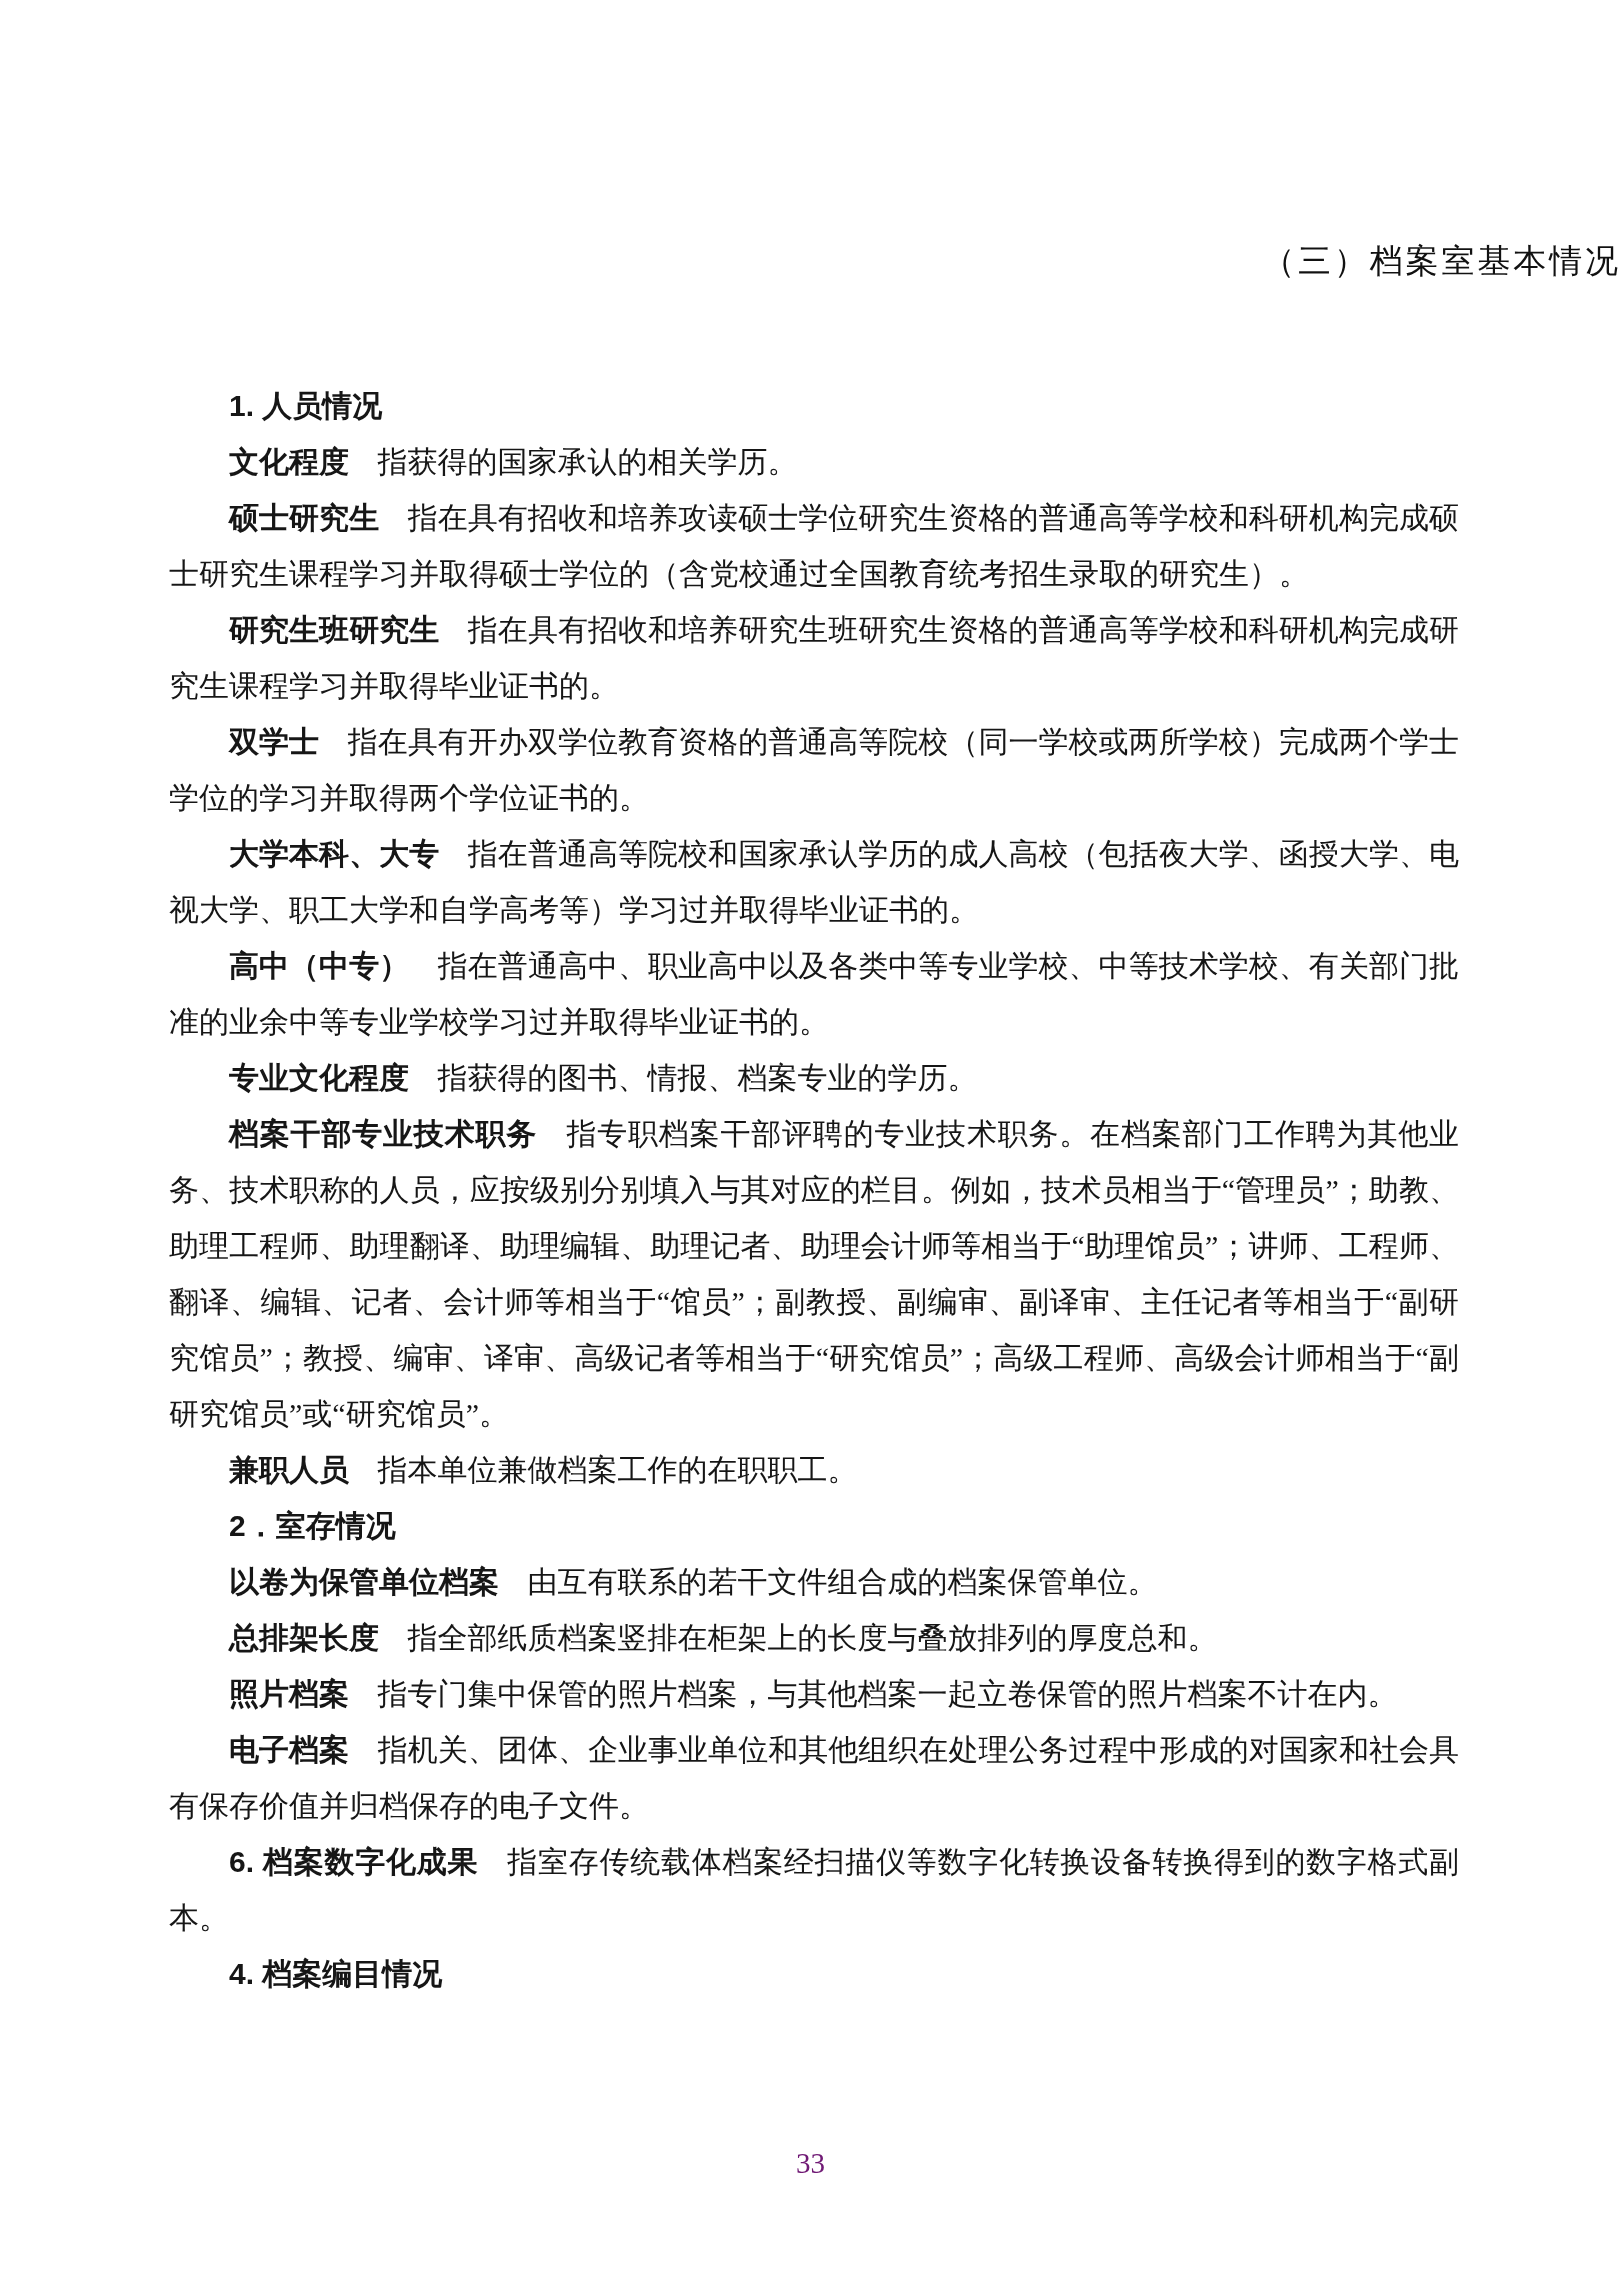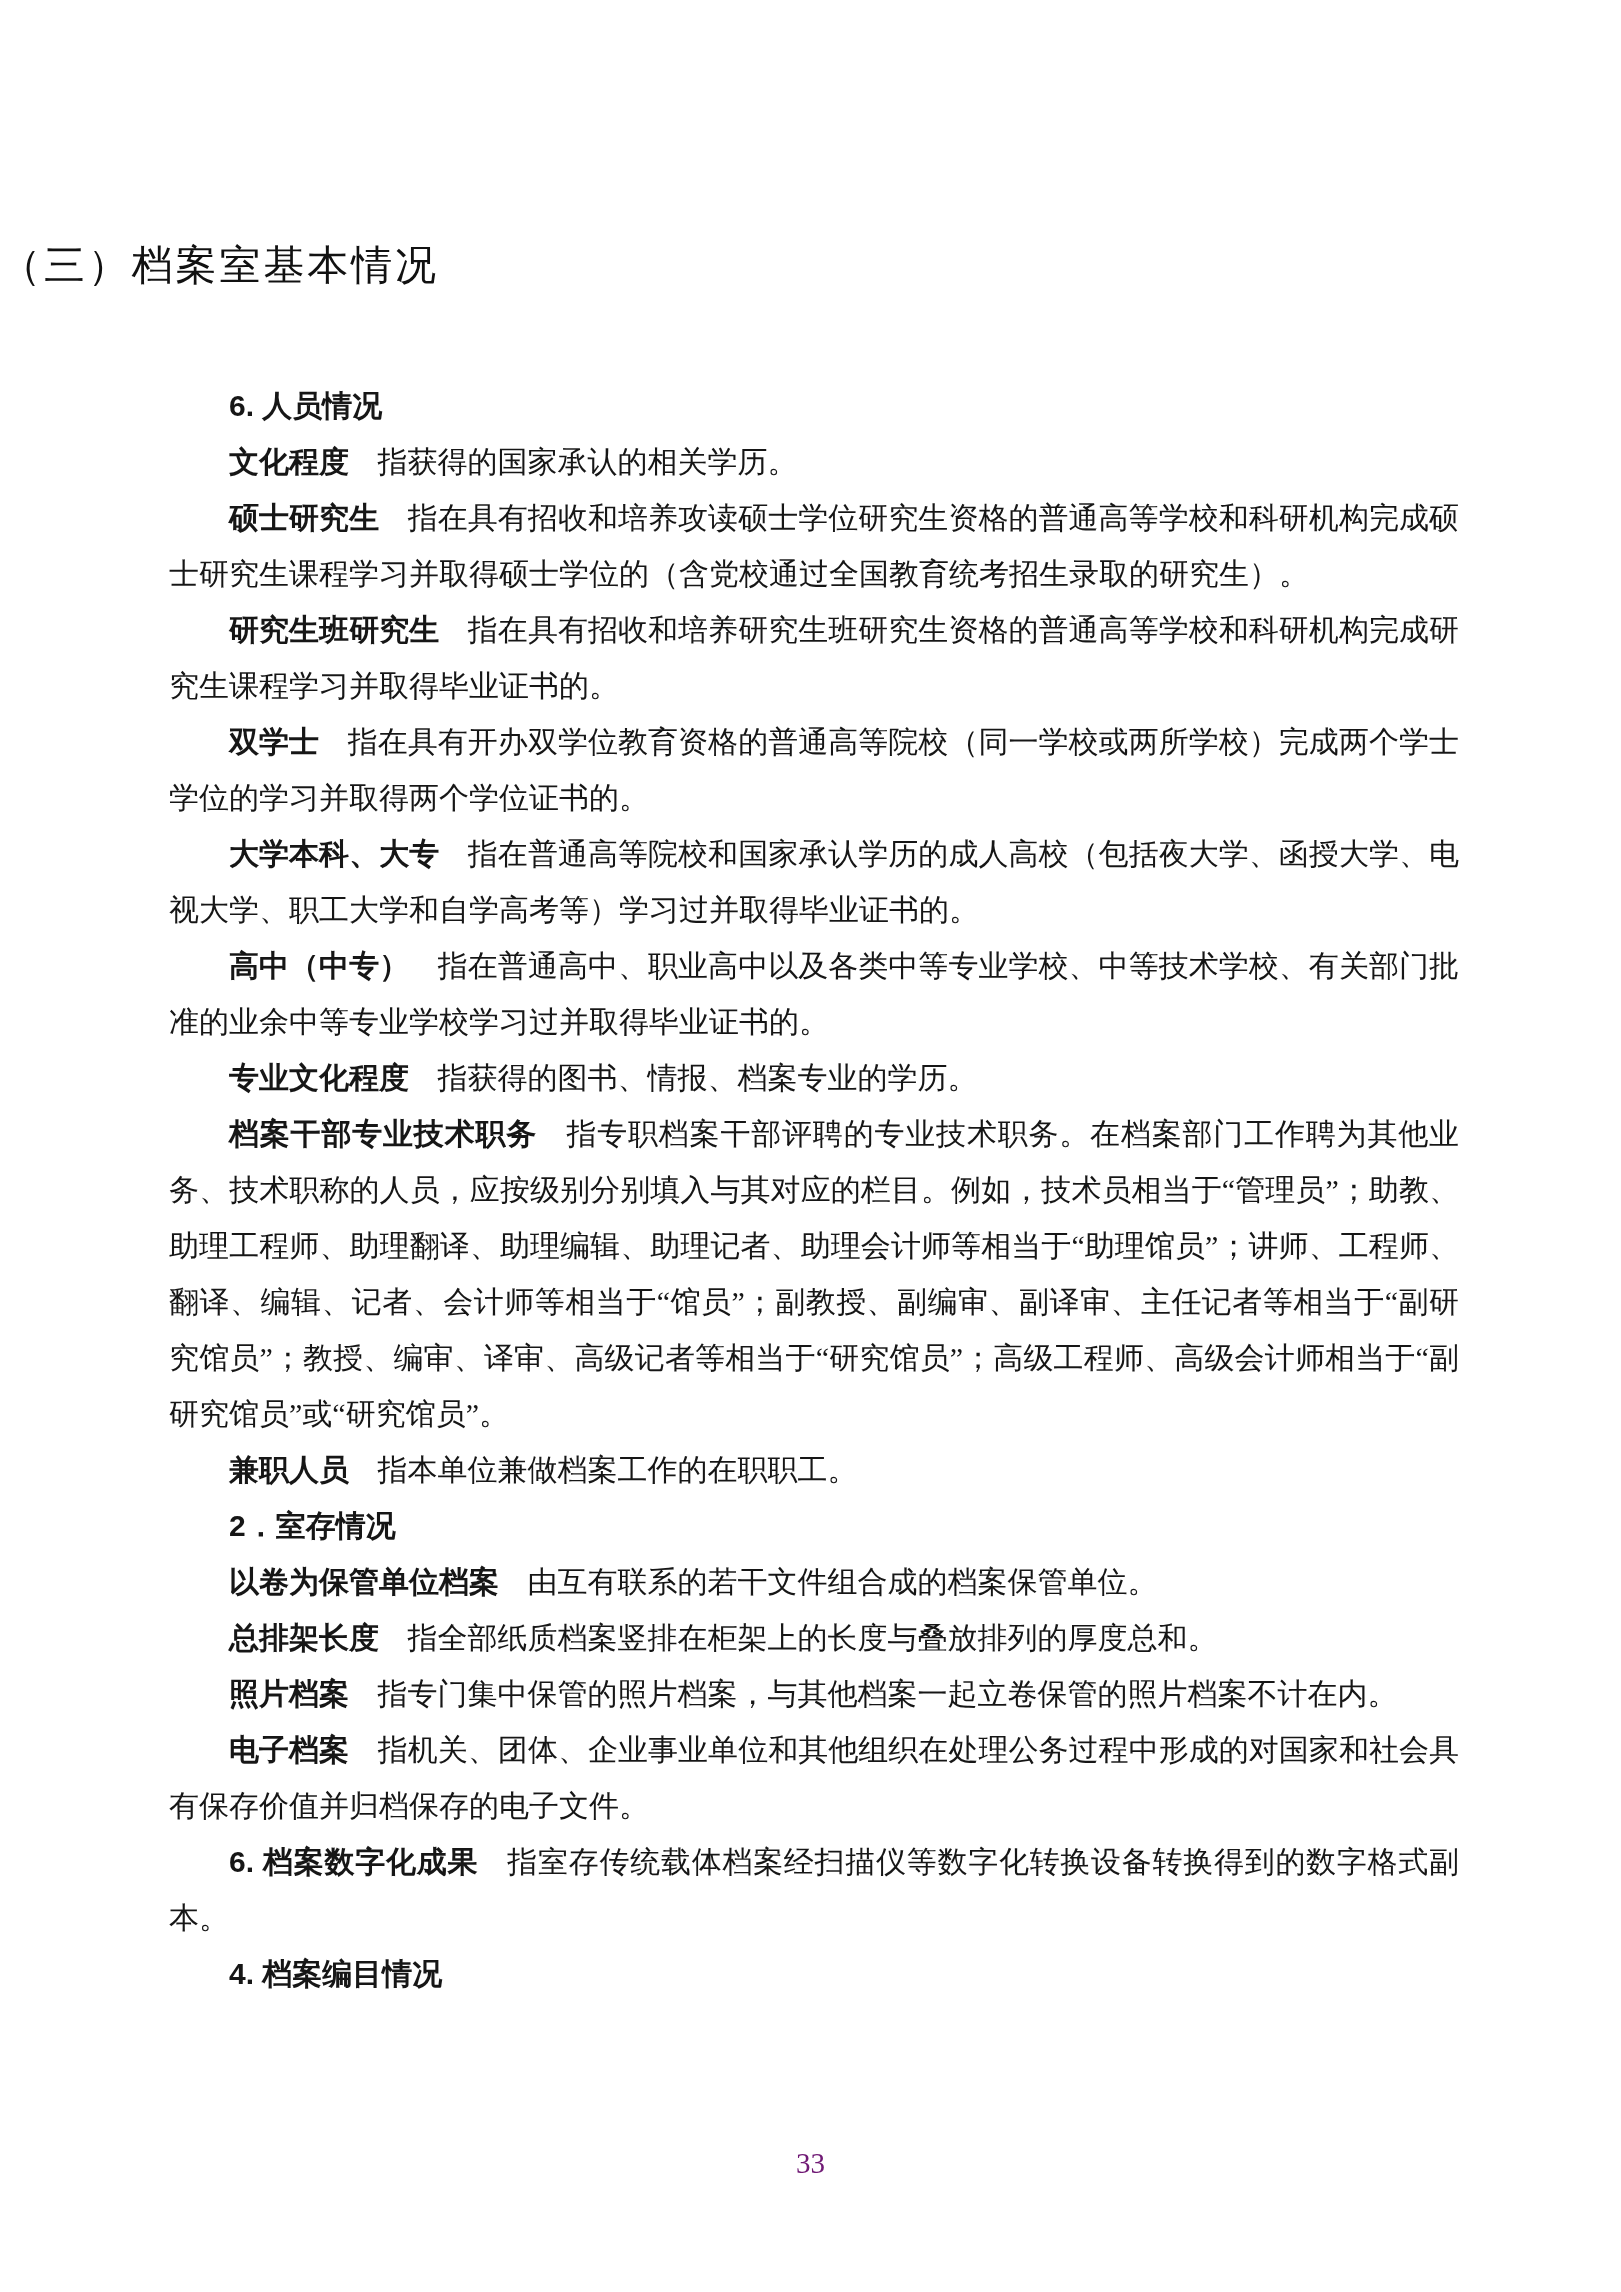--- a/index.html
+++ b/index.html
@@ -14,22 +14,22 @@
     font-family: "Liberation Serif", serif;
     color: #161616;
     overflow: hidden;
   }
   .page-title {
     position: absolute;
     top: 243px;
     left: 0;
     width: 100%;
     margin: 0;
-    text-align: left;
-    font-size: 41px;
+    text-align: right;
+    font-size: 33px;
     font-weight: 400;
     letter-spacing: 2.9px;
     line-height: 1.1;
     font-family: "Liberation Serif", serif;
     color: #111111;
   }
   .content {
     position: absolute;
     top: 378px;
     left: 169px;
@@ -68,21 +68,21 @@
     color: #701a75;
   }
 </style>
 </head>
 <body>
 
 <h1 class="page-title">（三）档案室基本情况</h1>
 
 <div class="content">
 
-  <p class="heading">6. 人员情况</p>
+  <p class="heading">1. 人员情况</p>
 
 
   <p class="def"><span class="term">文化程度</span><span class="gap"></span><span>指获得的国家承认的相关学历。</span></p>
 
 
   <p class="def"><span class="term">硕士研究生</span><span class="gap"></span><span>指在具有招收和培养攻读硕士学位研究生资格的普通高等学校和科研机构完成硕士研究生课程学习并取得硕士学位的（含党校通过全国教育统考招生录取的研究生）。</span></p>
 
   <p class="def"><span class="term">研究生班研究生</span><span class="gap"></span><span>指在具有招收和培养研究生班研究生资格的普通高等学校和科研机构完成研究生课程学习并取得毕业证书的。</span></p>
 
   <p class="def"><span class="term">双学士</span><span class="gap"></span><span>指在具有开办双学位教育资格的普通高等院校（同一学校或两所学校）完成两个学士学位的学习并取得两个学位证书的。</span></p>

